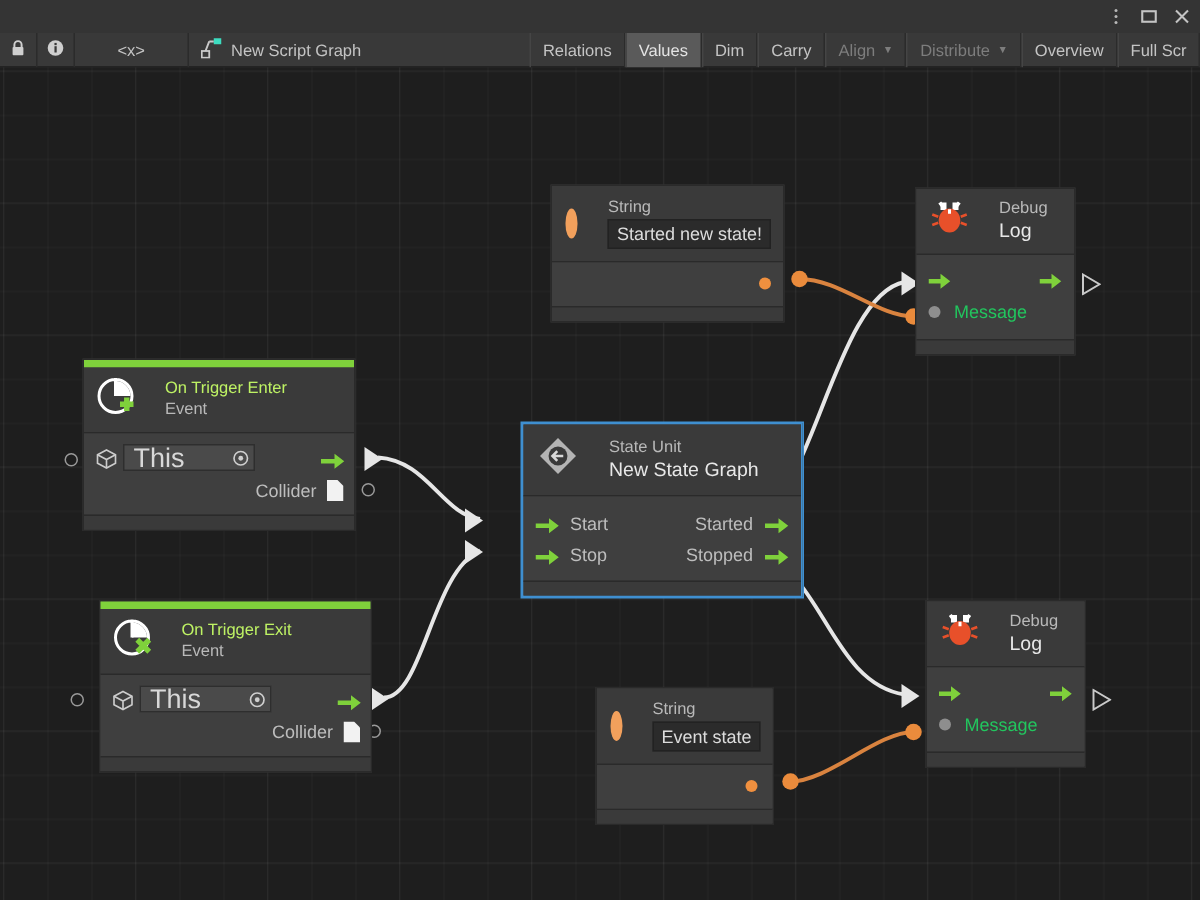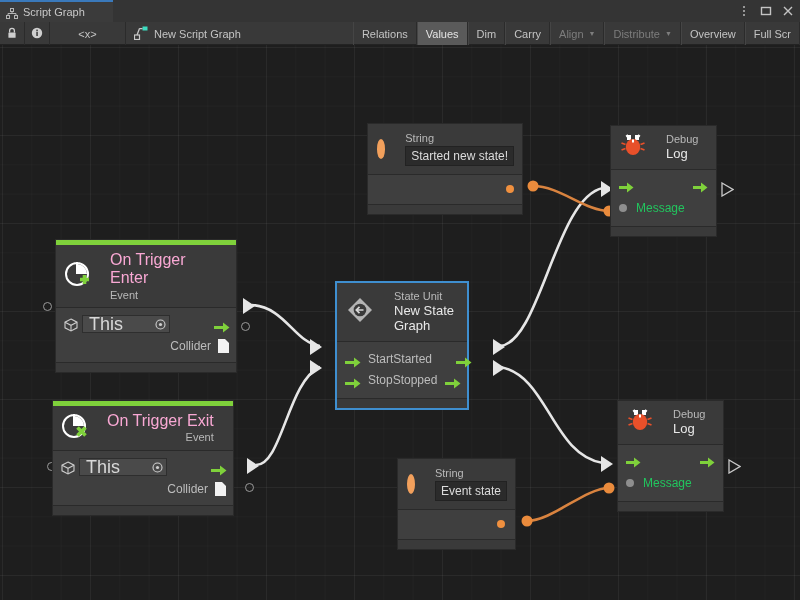--- a/index.html
+++ b/index.html
@@ -97,21 +97,21 @@
   .node-accent { height: 5px; background: #7fd13b; }
   .node-head {
     display: flex; align-items: center; gap: 20px;
     padding: 7px 8px 7px 9px;
     background: #3a3a3a;
     border-bottom: 1px solid #2a2a2a;
   }
   .node-head-txt { display: flex; flex-direction: column; gap: 1px; }
   .node-sub { font-size: 11px; color: #b9b9b9; line-height: 1.15; }
   .node-title { font-size: 13px; color: #e8e8e8; line-height: 1.15; }
-  .node-title-sm { font-size: 16px; color: #f9a8d4; line-height: 1.15; }
+  .node-title-sm { font-size: 11px; color: #bef264; line-height: 1.15; }
   .node-body { background: #3f3f3f; padding: 6px 8px; }
   .node-foot { height: 10px; background: #3a3a3a; border-top: 1px solid #2a2a2a; }
 
   .row { display: flex; align-items: center; min-height: 20px; }
   .row.space { justify-content: space-between; }
   .port-label { font-size: 12px; color: #bdbdbd; }
   .port-label-dim { font-size: 12px; color: #22c55e; }
 
   .arrow-green {
     width: 15px; height: 11px; flex: 0 0 auto;
@@ -143,31 +143,20 @@
     width: 9px; height: 9px; border-radius: 50%;
     border: 1px solid #9a9a9a; background: transparent;
   }
 </style>
 </head>
 <body>
 
 <div id="app">
 
   <div class="titlebar">
-    <div class="tab">
-      <span class="graph-icon">
-        <svg viewBox="0 0 12 12" width="12" height="12">
-          <rect x="4.5" y="0.5" width="3" height="3" fill="none" stroke="#b5b5b5"></rect>
-          <rect x="0.5" y="7.5" width="3" height="3" fill="none" stroke="#b5b5b5"></rect>
-          <rect x="8.5" y="7.5" width="3" height="3" fill="none" stroke="#b5b5b5"></rect>
-          <path d="M6 3.5 V5.5 M2 7.5 V5.5 H10 V7.5" fill="none" stroke="#b5b5b5" stroke-width="1"></path>
-        </svg>
-      </span>
-      <span class="tab-label">Script Graph</span>
-    </div>
 
     <div class="win-controls">
       <div class="win-btn">
         <svg viewBox="0 0 12 12" width="12" height="12">
           <circle cx="6" cy="2" r="1" fill="#b9b9b9"></circle>
           <circle cx="6" cy="6" r="1" fill="#b9b9b9"></circle>
           <circle cx="6" cy="10" r="1" fill="#b9b9b9"></circle>
         </svg>
       </div>
       <div class="win-btn">
@@ -405,21 +394,21 @@
               <svg width="11" height="14" viewBox="0 0 11 14">
                   <path d="M0 0 h7 l4 4 v10 h-11 z" fill="#f2f2f2"></path>
                 </svg>
             </span>
           </span>
         </div>
       </div>
       <div class="node-foot"></div>
     </div>
 
-    <div class="node selected" style="left:336px; top:237px; width:132px;">
+    <div class="node selected" style="left:348px; top:237px; width:187px;">
       <div class="node-head" style="padding:7px 8px 7px 9px;">
         <span>
           <svg width="28" height="28" viewBox="0 0 28 28">
             <path d="M14 2 L26 14 L14 26 L2 14 Z" fill="#b4b4b4"></path>
             <circle cx="14" cy="14" r="6.3" fill="#3a3a3a"></circle>
             <path d="M17.5 14 h-6.5 M13.5 10.8 L10.3 14 L13.5 17.2" stroke="#d8d8d8" stroke-width="1.7" fill="none"></path>
           </svg>
         </span>
         <div class="node-head-txt">
           <div class="node-sub">State Unit</div>
@@ -429,21 +418,21 @@
       <div class="node-body" style="padding:7px 9px 7px 8px;">
         <div class="row space" style="min-height:21px;">
           <span style="display:flex; align-items:center; gap:8px;">
             <span class="arrow-green">
               <svg width="16" height="11" viewBox="0 0 16 11">
                   <path d="M0 4 h9 v-3.5 l6.5 5 l-6.5 5 v-3.5 h-9 z" fill="#7fd13b"></path>
                 </svg>
             </span>
             <span class="port-label">Start</span>
           </span>
-          <span style="display:flex; align-items:center; gap:24px;">
+          <span style="display:flex; align-items:center; gap:8px;">
             <span class="port-label">Started</span>
             <span class="arrow-green">
               <svg width="16" height="11" viewBox="0 0 16 11">
                   <path d="M0 4 h9 v-3.5 l6.5 5 l-6.5 5 v-3.5 h-9 z" fill="#7fd13b"></path>
                 </svg>
             </span>
           </span>
         </div>
         <div class="row space" style="min-height:21px;">
           <span style="display:flex; align-items:center; gap:8px;">
@@ -460,21 +449,21 @@
               <svg width="16" height="11" viewBox="0 0 16 11">
                   <path d="M0 4 h9 v-3.5 l6.5 5 l-6.5 5 v-3.5 h-9 z" fill="#7fd13b"></path>
                 </svg>
             </span>
           </span>
         </div>
       </div>
       <div class="node-foot"></div>
     </div>
 
-    <div class="node" style="left:52px; top:355px; width:182px;text-align:right;">
+    <div class="node" style="left:66px; top:355px; width:182px;">
       <div class="node-accent"></div>
       <div class="node-head" style="padding:6px 8px 6px 8px;">
         <span>
           <svg width="26" height="26" viewBox="0 0 26 26">
             <path d="M13 13 L13 2 A11 11 0 0 0 13 24 A11 11 0 0 0 13 2 Z" fill="none" stroke="#ffffff" stroke-width="2"></path>
             <path d="M13 3 A10 10 0 0 1 23 13 L13 13 Z" fill="#ffffff"></path>
             <path d="M16.5 14.5 L24.5 22.5 M24.5 14.5 L16.5 22.5" stroke="#7fd13b" stroke-width="3.6" fill="none"></path>
           </svg>
         </span>
         <div class="node-head-txt">

